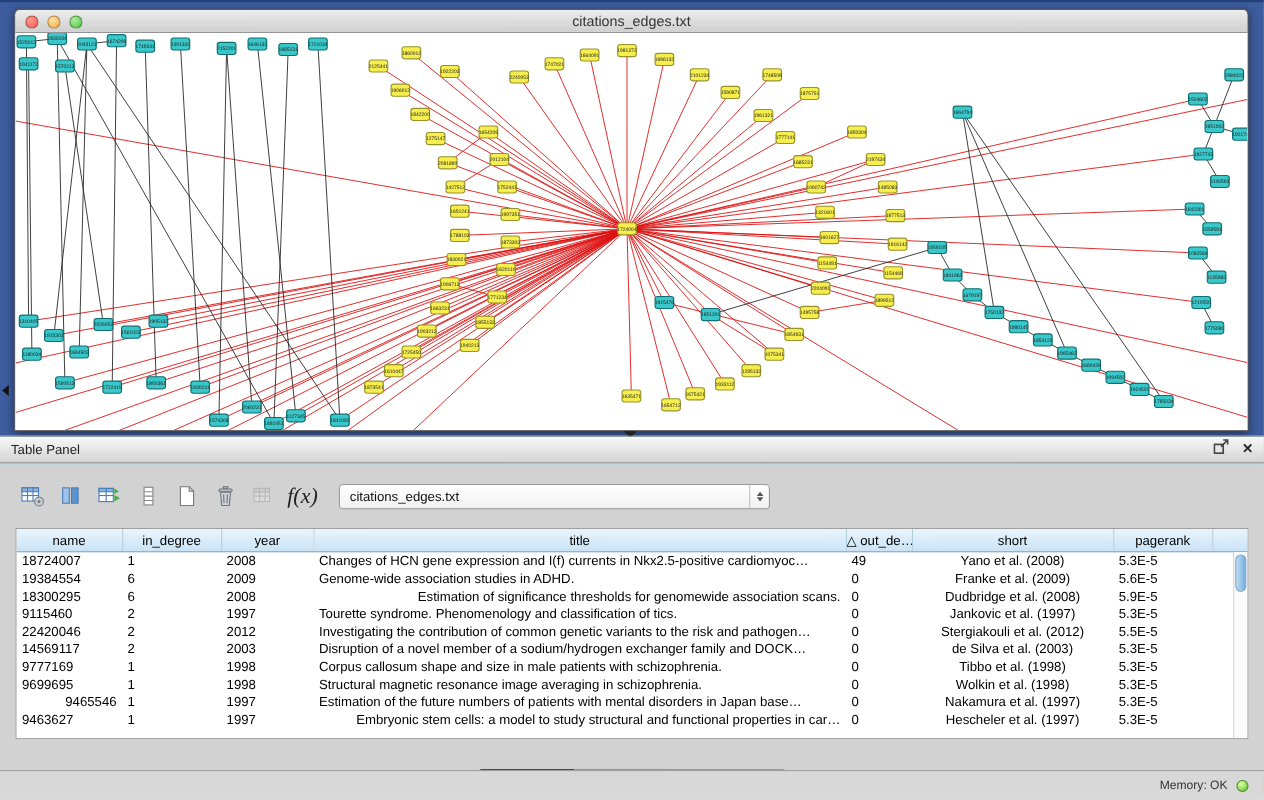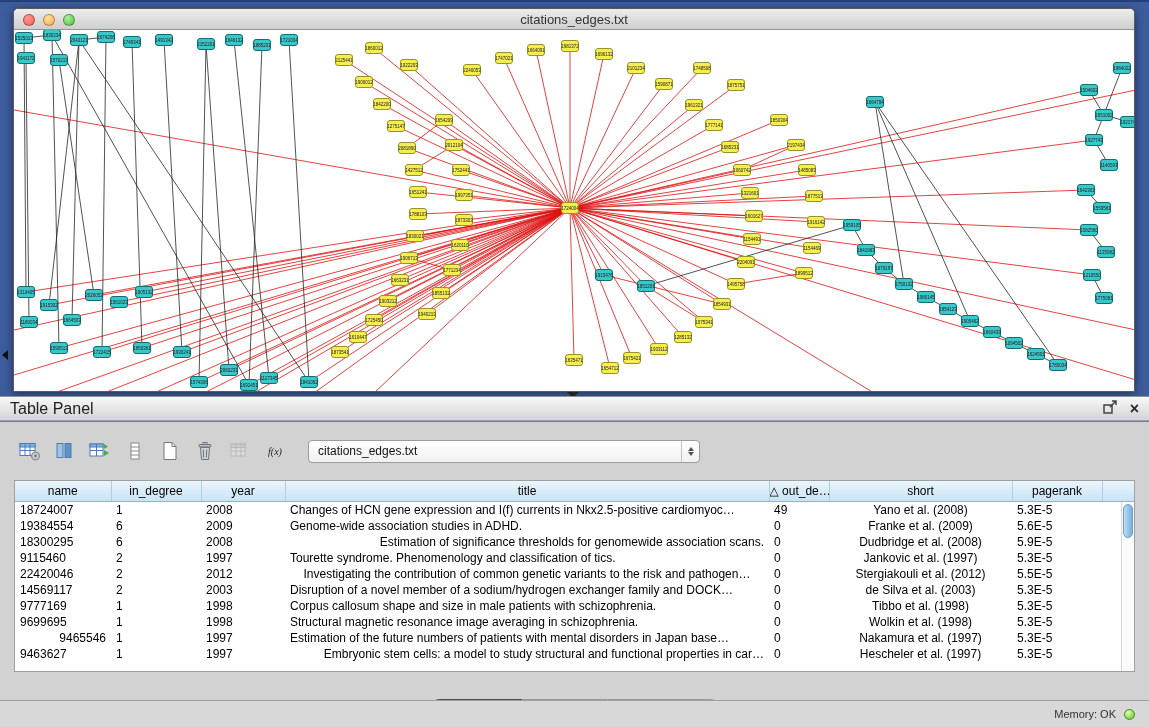--- a/index.html
+++ b/index.html
@@ -1,44 +1,44 @@
 <!DOCTYPE html>
 <html><head>
 <meta charset="utf-8">
 <style>
   * { margin:0; padding:0; box-sizing:border-box; }
   body { width:1149px; height:727px; overflow:hidden; font-family:"Liberation Sans",sans-serif; background:#d6d6d6; }
-  .app { position:relative; width:1149px; height:721px; background:#8b5cf6; }
+  .app { position:relative; width:1149px; height:721px; background:#7dd3fc; }
 
   
   .network-area { position:absolute; left:0; top:0; width:1149px; height:396px; background:#3d5c9d; border-top:2px solid #24407a; }
   .net-window { position:absolute; left:13px; top:6px; width:1122px; height:384px; background:#fff; border:1px solid #5a5a5a; border-radius:5px 5px 0 0; box-shadow:0 2px 8px rgba(0,0,0,.45); }
   .titlebar { position:relative; height:21px; background:linear-gradient(#ededed,#cfcfcf); border-bottom:1px solid #949494; border-radius:5px 5px 0 0; display:flex; align-items:center; justify-content:center; }
   .title-text { font-size:13px; color:#333; }
   .lights { position:absolute; left:9px; top:5px; display:flex; gap:8px; }
   .light { width:12px; height:12px; border-radius:50%; border:1px solid rgba(0,0,0,.3); }
   .light.red { background:radial-gradient(circle at 35% 30%, #ff9a93, #f45c51); }
   .light.yellow { background:radial-gradient(circle at 35% 30%, #ffe0a1, #f5ab49); }
   .light.green { background:radial-gradient(circle at 35% 30%, #b3eda0, #48c23e); }
   .net-canvas { position:relative; width:1120px; height:361px; background:#fff; overflow:hidden; }
   .divider-handle { position:absolute; left:567px; top:390px; width:0; height:0; border-left:6px solid transparent; border-right:6px solid transparent; border-top:6px solid #222; }
   .edge-collapse { position:absolute; left:2px; top:348px; width:0; height:0; border-top:5px solid transparent; border-bottom:5px solid transparent; border-right:6px solid #111; }
 
   
   .panel-header { position:absolute; left:0; top:396px; width:1149px; height:25px; background:linear-gradient(#f8f8f8,#d4d4d4); border-top:1px solid #8f8f8f; border-bottom:1px solid #a3a3a3; display:flex; align-items:center; }
-  .panel-title { margin-left:10px; font-size:16px; color:#222; }
+  .panel-title { margin-left:10px; font-size:12px; color:#222; }
   .panel-header-icons { margin-left:auto; margin-right:10px; display:flex; align-items:center; gap:12px; }
   .close-x { font-size:16px; font-weight:bold; color:#2a2a2a; line-height:14px; cursor:default; }
 
   
   .panel-content { position:absolute; left:0; top:422px; width:1149px; height:278px; background:#d2d2d2; }
   .toolbar { position:absolute; left:16px; top:14px; height:30px; display:flex; align-items:center; gap:7px; }
   .tool-btn { width:28px; height:27px; display:flex; align-items:center; justify-content:center; border-radius:4px; }
   .tool-btn.disabled { opacity:.45; }
-  .fx-label { font-family:"Liberation Serif",serif; font-style:italic; font-size:10px; color:#222; }
+  .fx-label { font-family:"Liberation Serif",serif; font-style:italic; font-size:20px; color:#222; }
   .net-select { margin-left:12px; width:392px; height:23px; background:linear-gradient(#ffffff,#f1f1f1); border:1px solid #9b9b9b; border-radius:4px; display:flex; align-items:center; position:relative; }
   .net-select-value { font-size:12px; color:#111; padding-left:9px; flex:1; }
   .net-select-arrows { width:18px; height:100%; border-left:1px solid #c2c2c2; display:flex; flex-direction:column; align-items:center; justify-content:center; gap:1px; }
   .tri-up { width:0; height:0; border-left:3.5px solid transparent; border-right:3.5px solid transparent; border-bottom:4px solid #555; }
   .tri-down { width:0; height:0; border-left:3.5px solid transparent; border-right:3.5px solid transparent; border-top:4px solid #555; }
 
   
   .table-wrap { position:absolute; left:14px; top:58px; width:1121px; height:192px; background:#fff; border:1px solid #9f9f9f; overflow:hidden; }
   table.data { border-collapse:collapse; table-layout:fixed; width:1120px; }
   table.data th { height:20px; font-size:12px; font-weight:400; color:#000; text-align:center;
@@ -823,21 +823,21 @@
               <td style="text-align: left;">Tourette syndrome. Phenomenology and classification of tics.</td>
               <td style="text-align: left;">0</td>
               <td style="text-align: center;">Jankovic et al. (1997)</td>
               <td style="text-align: left;">5.3E-5</td>
               <td></td>
             </tr>
             <tr>
               <td style="text-align: left;">22420046</td>
               <td style="text-align: left;">2</td>
               <td style="text-align: left;">2012</td>
-              <td style="text-align: center;">Investigating the contribution of common genetic variants to the risk and pathogen…</td>
+              <td style="text-align: left;">Investigating the contribution of common genetic variants to the risk and pathogen…</td>
               <td style="text-align: left;">0</td>
               <td style="text-align: center;">Stergiakouli et al. (2012)</td>
               <td style="text-align: left;">5.5E-5</td>
               <td></td>
             </tr>
             <tr>
               <td style="text-align: left;">14569117</td>
               <td style="text-align: left;">2</td>
               <td style="text-align: left;">2003</td>
               <td style="text-align: left;">Disruption of a novel member of a sodium/hydrogen exchanger family and DOCK…</td>

